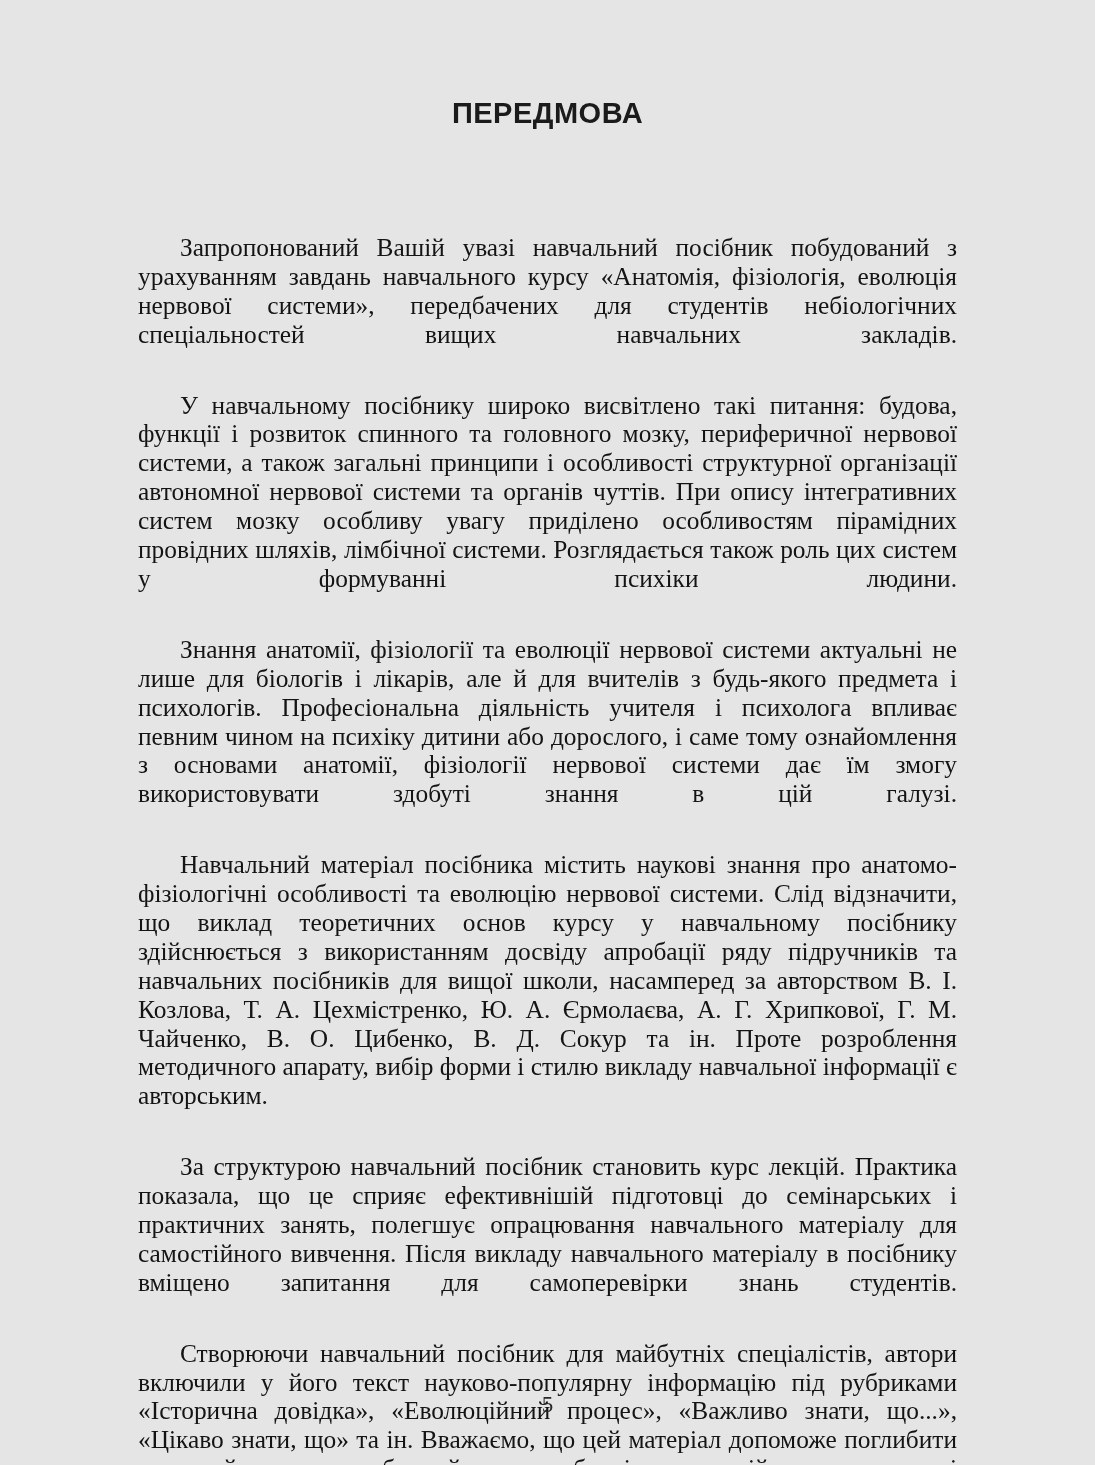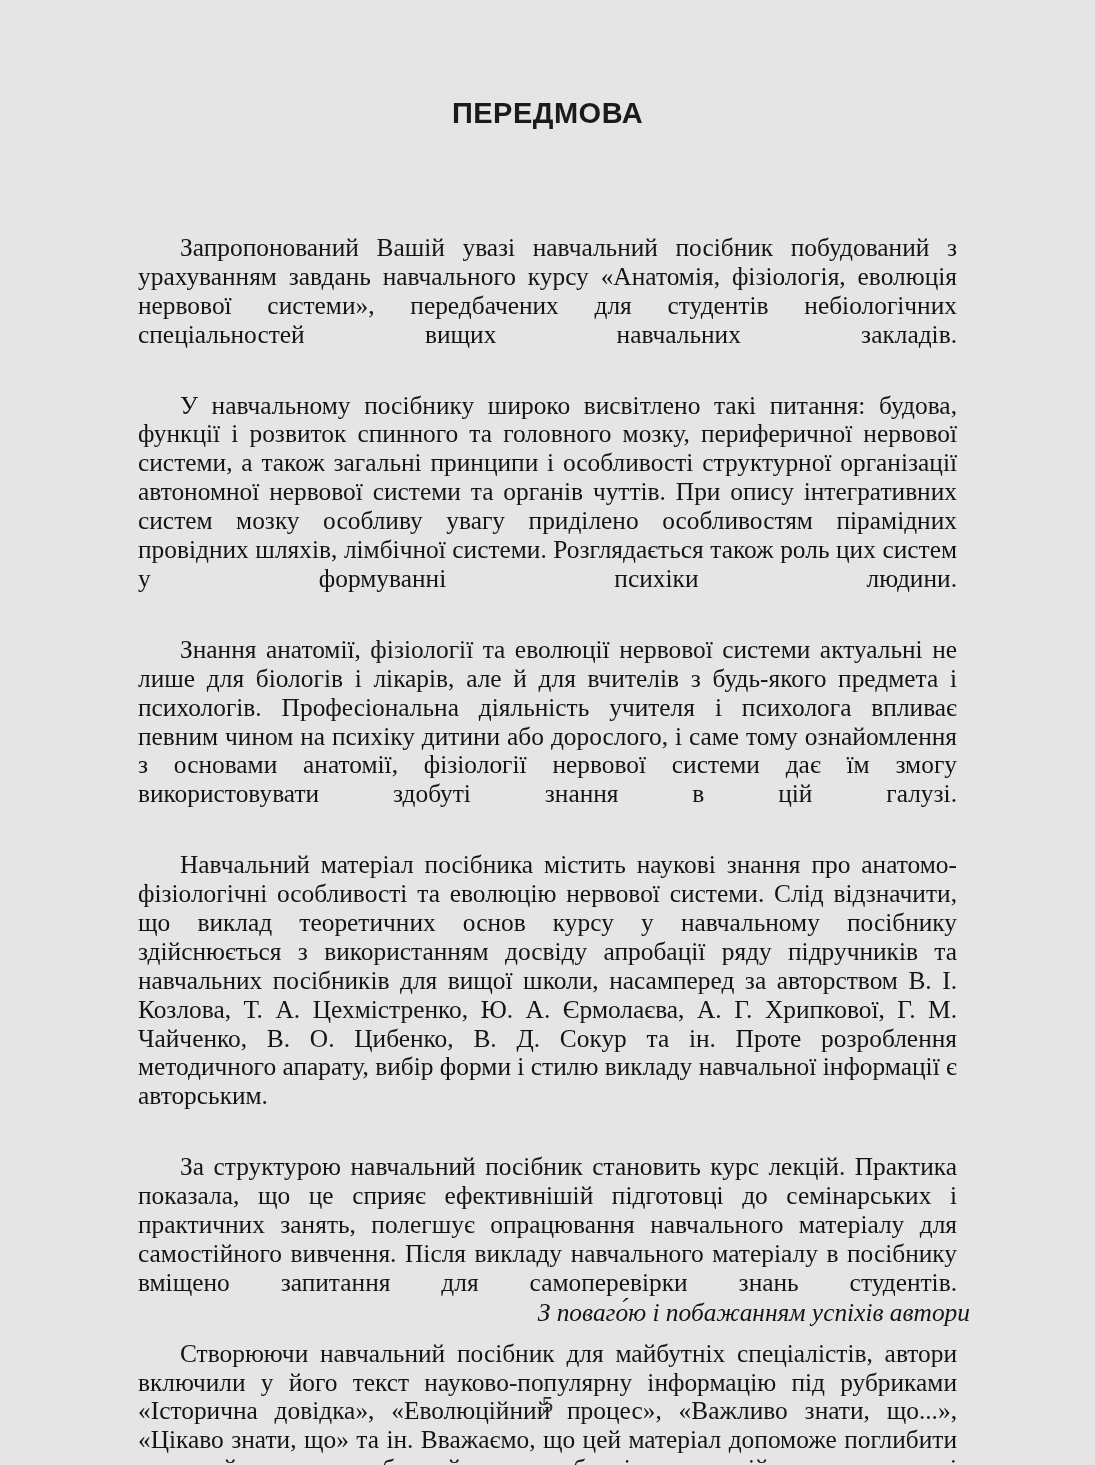--- a/index.html
+++ b/index.html
@@ -91,17 +91,16 @@
 
   <div class="body-block">
     <p class="para">Запропонований Вашій увазі навчальний посібник побудований з урахуванням завдань навчального курсу «Анатомія, фізіологія, еволюція нервової системи», передбачених для студентів небіологічних спеціальностей вищих навчальних закладів.</p>
     <p class="para">У навчальному посібнику широко висвітлено такі питання: будова, функції і розвиток спинного та головного мозку, периферичної нервової системи, а також загальні принципи і особливості структурної організації автономної нервової системи та органів чуттів. При опису інтегративних систем мозку особливу увагу приділено особливостям пірамідних провідних шляхів, лімбічної системи. Розглядається також роль цих систем у формуванні психіки людини.</p>
     <p class="para">Знання анатомії, фізіології та еволюції нервової системи актуальні не лише для біологів і лікарів, але й для вчителів з будь-якого предмета і психологів. Професіональна діяльність учителя і психолога впливає певним чином на психіку дитини або дорослого, і саме тому ознайомлення з основами анатомії, фізіології нервової системи дає їм змогу використовувати здобуті знання в цій галузі.</p>
     <p class="para">Навчальний матеріал посібника містить наукові знання про анатомо-фізіологічні особливості та еволюцію нервової системи. Слід відзначити, що виклад теоретичних основ курсу у навчальному посібнику здійснюється з використанням досвіду апробації ряду підручників та навчальних посібників для вищої школи, насамперед за авторством В. І. Козлова, Т. А. Цехмістренко, Ю. А. Єрмолаєва, А. Г. Хрипкової, Г. М. Чайченко, В. О. Цибенко, В. Д. Сокур та ін. Проте розроблення методичного апарату, вибір форми і стилю викладу навчальної інформації є авторським.</p>
     <p class="para">За структурою навчальний посібник становить курс лекцій. Практика показала, що це сприяє ефективнішій підготовці до семінарських і практичних занять, полегшує опрацювання навчального матеріалу для самостійного вивчення. Після викладу навчального матеріалу в посібнику вміщено запитання для самоперевірки знань студентів.</p>
     <p class="para">Створюючи навчальний посібник для майбутніх спеціалістів, автори включили у його текст науково-популярну інформацію під рубриками «Історична довідка», «Еволюційний процес», «Важливо знати, що...», «Цікаво знати, що» та ін. Вважаємо, що цей матеріал допоможе поглибити науковий виклад, зробити його привабливішим емоційно як у процесі фахової підготовки, так і у майбутній професійній діяльності.</p>
   </div>
 
-  <div class="signature">З поваго́ю і побажанням успіхів автори</div>
 
   <div class="page-number">5</div>
 
 </div>
 
 </body></html>

